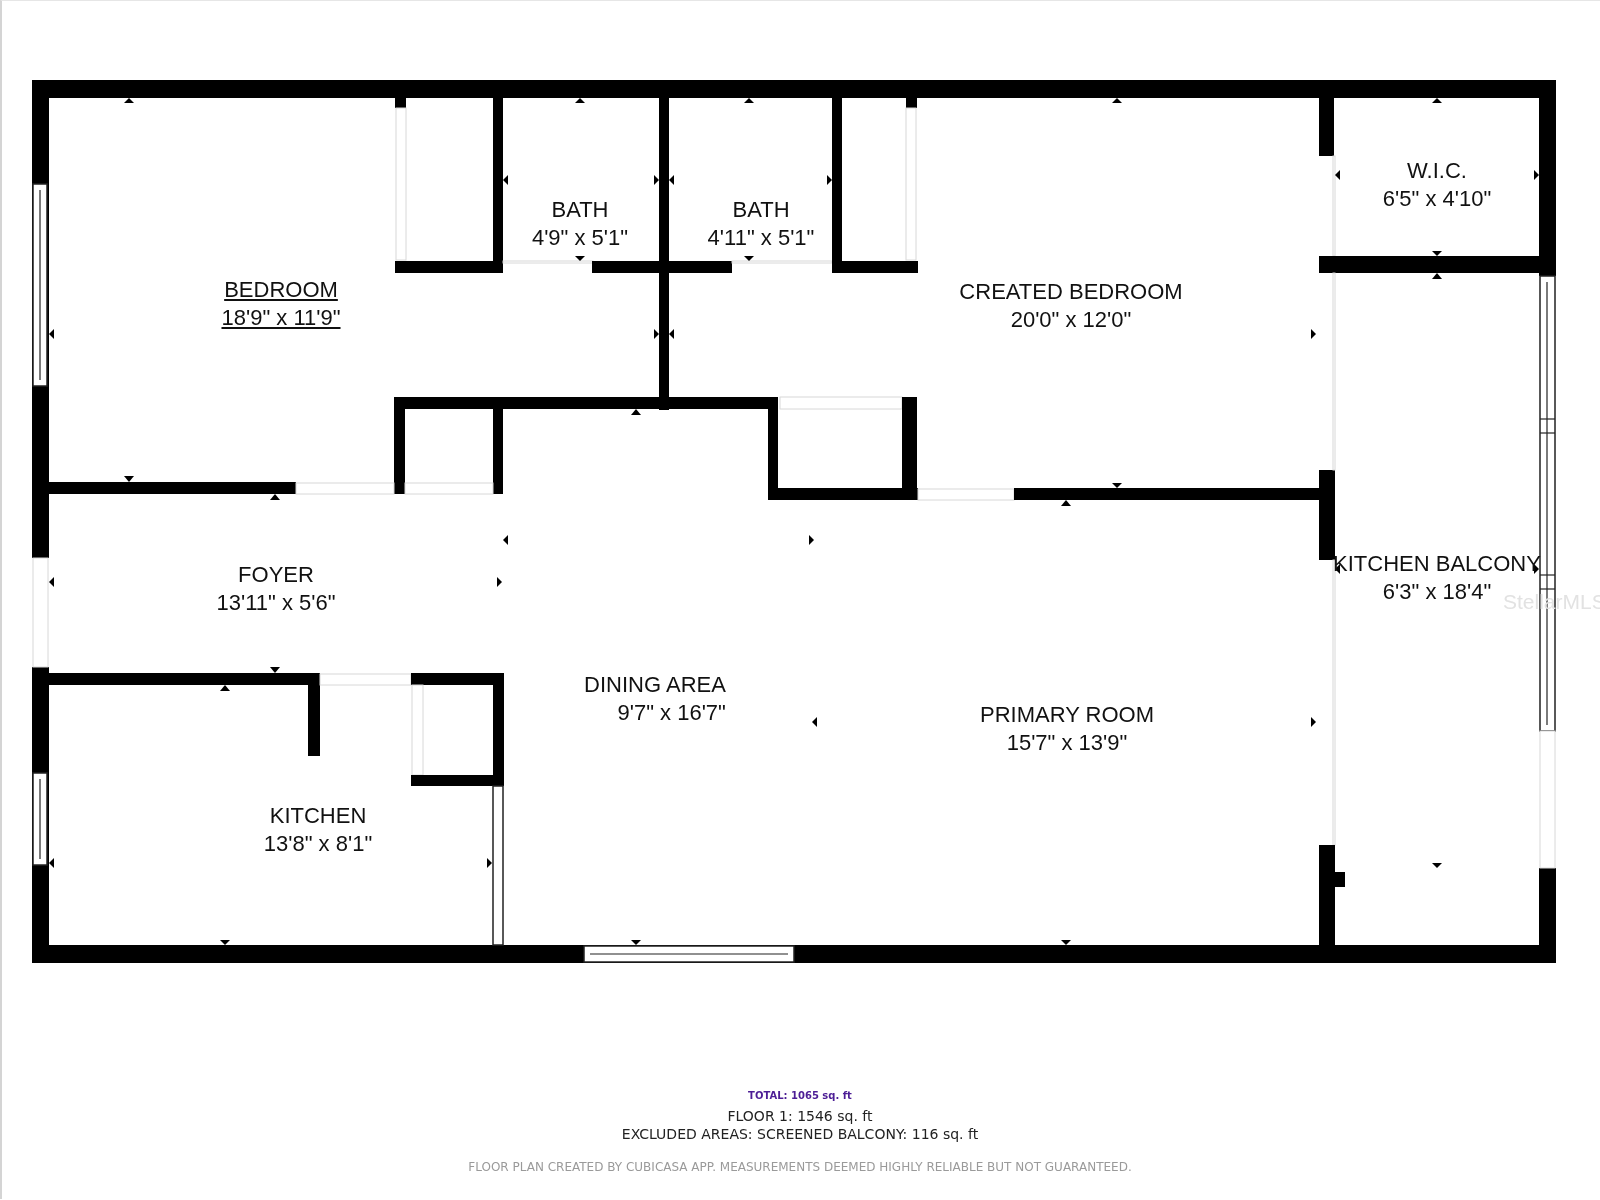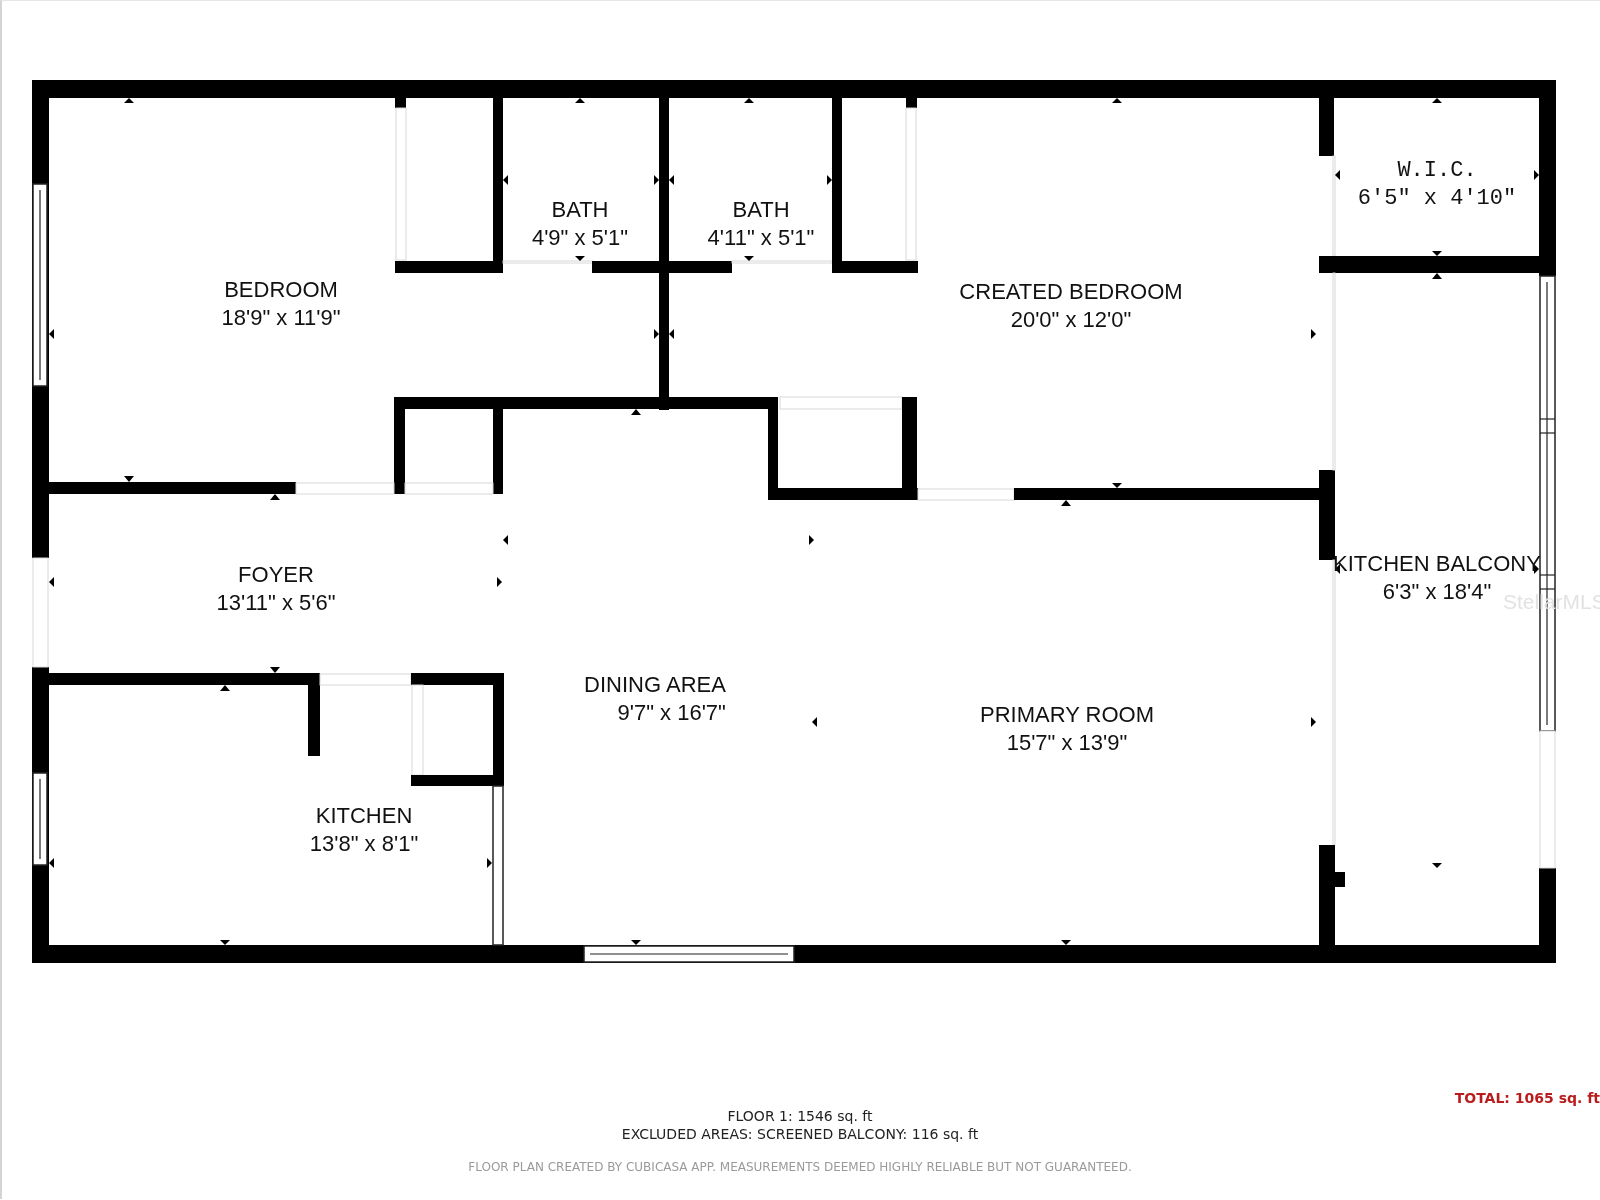--- a/index.html
+++ b/index.html
@@ -7,21 +7,21 @@
   .frame { position: absolute; left: 0; top: 0; width: 1598px; height: 1198px; border-left: 2px solid #d4d4d4; border-top: 1px solid #e6e6e6; }
   svg.plan { position: absolute; left: 0; top: 0; }
   .wall { fill: #000000; }
   .opening { fill: #ffffff; stroke: #d8d8d8; stroke-width: 1; }
   .window { fill: #ffffff; stroke: #222222; stroke-width: 1.5; }
   .mark { fill: #000000; }
   .room-label { position: absolute; text-align: center; color: #111111; font-size: 22px; line-height: 28px; white-space: nowrap; transform: translateX(-50%); }
   .room-label .name, .room-label .dims { display: block; }
   .watermark { position: absolute; left: 1503px; top: 590px; font-size: 21px; color: #e2e2e2; letter-spacing: 0px; }
   .f-line { position: absolute; left: 0; width: 1600px; text-align: center; }
-  .total { top: 1090px; font-weight: bold; font-size: 14px; font-family: "DejaVu Sans", sans-serif; color: #b91c1c; text-align: right; }
+  .total { top: 1090px; font-weight: bold; font-size: 10px; font-family: "DejaVu Sans", sans-serif; color: #4c1d95; }
   .floor { top: 1108px; font-size: 14px; font-family: "DejaVu Sans", sans-serif; color: #222; }
   .excluded { top: 1126px; font-size: 14px; font-family: "DejaVu Sans", sans-serif; color: #222; }
   .disclaimer { top: 1160px; font-size: 12px; font-family: "DejaVu Sans", sans-serif; color: #9a9a9a; }
 </style>
 </head>
 <body>
 
 <div class="frame"></div>
 
 <svg class="plan" width="1600" height="1000" viewBox="0 0 1600 1000" xmlns="http://www.w3.org/2000/svg">
@@ -142,57 +142,57 @@
     <polygon class="mark" points="827,175 832,180 827,185"></polygon>
     <polygon class="mark" points="654,329 659,334 654,339"></polygon>
     <polygon class="mark" points="674,329 669,334 674,339"></polygon>
     <polygon class="mark" points="1340,170 1335,175 1340,180"></polygon>
     <polygon class="mark" points="1534,170 1539,175 1534,180"></polygon>
     <polygon class="mark" points="1340,564 1335,569 1340,574"></polygon>
     <polygon class="mark" points="1534,564 1539,569 1534,574"></polygon>
   </g>
 </svg>
 
-<div class="room-label" style="left:281px; top:276px;">
+<div class="room-label" style="left:281px; top:276px;text-decoration:underline;">
   <span class="name">BEDROOM</span>
   <span class="dims">18'9" x 11'9"</span>
 </div>
 <div class="room-label" style="left:580px; top:196px;">
   <span class="name">BATH</span>
   <span class="dims">4'9" x 5'1"</span>
 </div>
 <div class="room-label" style="left:761px; top:196px;">
   <span class="name">BATH</span>
   <span class="dims">4'11" x 5'1"</span>
 </div>
 <div class="room-label" style="left:1071px; top:278px;">
   <span class="name">CREATED BEDROOM</span>
   <span class="dims">20'0" x 12'0"</span>
 </div>
-<div class="room-label" style="left:1437px; top:157px;font-family:Liberation Mono, monospace;">
+<div class="room-label" style="left:1437px; top:157px;">
   <span class="name">W.I.C.</span>
   <span class="dims">6'5" x 4'10"</span>
 </div>
 <div class="room-label" style="left:276px; top:561px;">
   <span class="name">FOYER</span>
   <span class="dims">13'11" x 5'6"</span>
 </div>
 <div class="room-label" style="left:655px; top:671px;text-align:right;">
   <span class="name">DINING AREA</span>
   <span class="dims">9'7" x 16'7"</span>
 </div>
 <div class="room-label" style="left:1067px; top:701px;">
   <span class="name">PRIMARY ROOM</span>
   <span class="dims">15'7" x 13'9"</span>
 </div>
 <div class="room-label" style="left:1437px; top:550px;">
   <span class="name">KITCHEN BALCONY</span>
   <span class="dims">6'3" x 18'4"</span>
 </div>
-<div class="room-label" style="left:318px; top:802px;margin-left:46px;">
+<div class="room-label" style="left:318px; top:802px;">
   <span class="name">KITCHEN</span>
   <span class="dims">13'8" x 8'1"</span>
 </div>
 
 <div class="watermark">StellarMLS</div>
 
 <div class="f-line total">TOTAL: 1065 sq. ft</div>
 <div class="f-line floor">FLOOR 1: 1546 sq. ft</div>
 <div class="f-line excluded">EXCLUDED AREAS: SCREENED BALCONY: 116 sq. ft</div>
 <div class="f-line disclaimer">FLOOR PLAN CREATED BY CUBICASA APP. MEASUREMENTS DEEMED HIGHLY RELIABLE BUT NOT GUARANTEED.</div>

